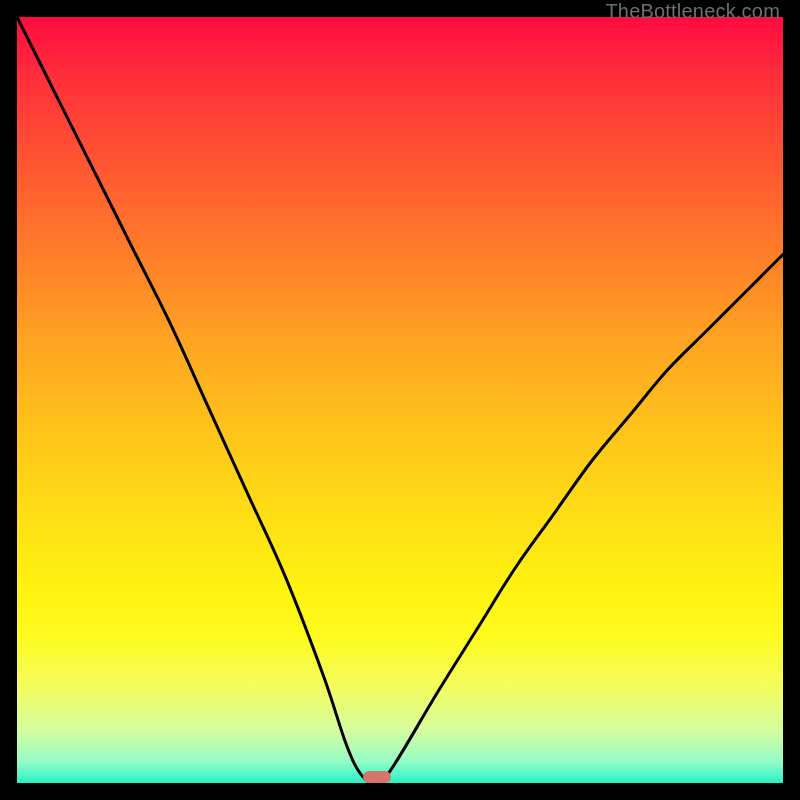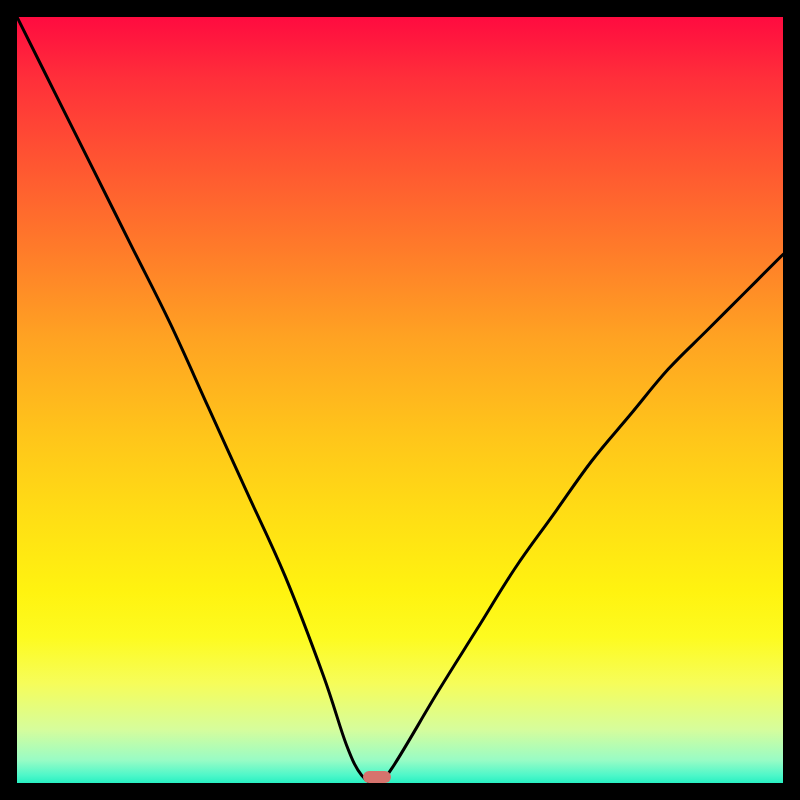--- a/index.html
+++ b/index.html
@@ -75,14 +75,15 @@
   <div class="plot-area">
 
     <svg class="curve-svg" viewBox="0 0 766 766" preserveAspectRatio="none">
 
       <path id="curve-path" d="M 0 0 C 6.894 13.788000000000004, 24.512000000000004 49.024000000000036, 38.300000000000004 76.60000000000002 C 52.08800000000001 104.17600000000002, 62.81200000000001 125.62399999999992, 76.60000000000001 153.19999999999993 C 90.388 180.77599999999995, 101.112 202.22400000000005, 114.89999999999999 229.80000000000007 C 128.688 257.3760000000001, 139.412 277.44520000000006, 153.20000000000002 306.40000000000003 C 166.98800000000003 335.3548, 177.71200000000002 360.32640000000004, 191.5 390.66 C 205.28799999999998 420.9936, 216.012 444.5864, 229.79999999999998 474.92 C 243.58799999999997 505.2536, 254.31199999999995 526.0888, 268.09999999999997 559.18 C 281.888 592.2711999999999, 295.36960000000005 628.4264, 306.40000000000003 658.76 C 317.4304 689.0936, 322.486 709.7756, 329.38 727.7 C 336.274 745.6244, 339.1848 751.446, 344.7 758.34 C 350.2152 765.234, 354.5048 767.3788000000001, 360.02 766 C 365.5352 764.6211999999999, 364.3096 767.2256, 375.34 750.68 C 386.37039999999996 734.1343999999999, 406.1332 698.8984, 421.3 674.08 C 436.46680000000003 649.2616, 445.81199999999995 634.8607999999999, 459.59999999999997 612.8 C 473.388 590.7392, 484.112 572.202, 497.90000000000003 551.52 C 511.68800000000005 530.838, 522.4119999999999 517.2032, 536.1999999999999 497.90000000000003 C 549.9879999999999 478.59680000000003, 560.712 462.2044, 574.5 444.28000000000003 C 588.288 426.35560000000004, 599.0120000000001 414.86560000000003, 612.8000000000001 398.32 C 626.5880000000001 381.77439999999996, 637.312 367.5268, 651.1 352.35999999999996 C 664.888 337.19319999999993, 675.612 327.848, 689.4 314.06 C 703.188 300.272, 713.9119999999999 289.548, 727.6999999999999 275.76 C 741.4879999999999 261.972, 759.106 244.35400000000004, 766 237.46000000000004" stroke="#000" stroke-width="3" fill="none" stroke-linecap="round" stroke-linejoin="round"></path>
     </svg>
 
     <div class="minimum-marker" style="left:360px; top:760px;"></div>
   </div>
 
+  <div class="watermark">TheBottleneck.com</div>
 
 </div>
 
 </body></html>

